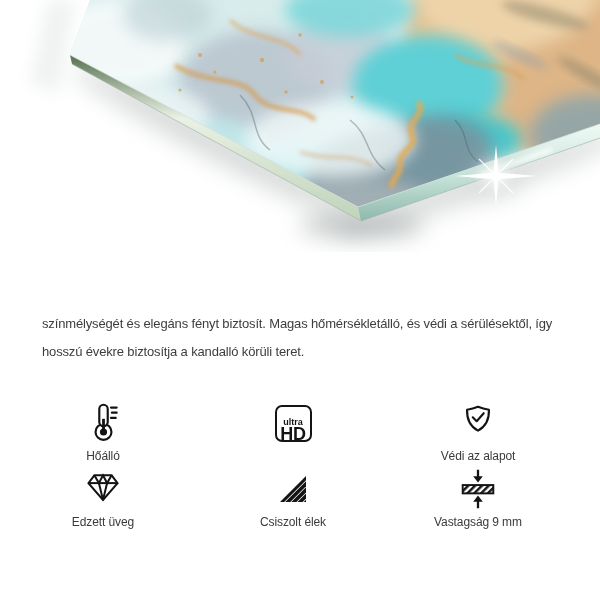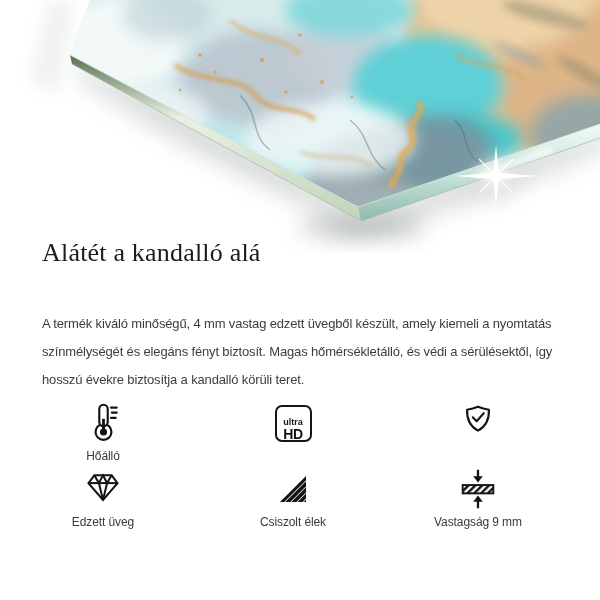--- a/index.html
+++ b/index.html
@@ -24,21 +24,21 @@
   .c1{left:3px}.c2{left:193px}.c3{left:378px}
   .r1{top:398px}.r2{top:464px}
   .icon-wrap{height:50px;display:flex;align-items:center;justify-content:center;}
   .feature-label{margin-top:1px;font-size:12px;color:#3a3a3a;letter-spacing:-.1px;}
   .uhd-box{
     width:33px;height:33px;border:2.5px solid #141414;border-radius:7px;
     display:flex;flex-direction:column;align-items:center;justify-content:center;
     color:#141414;font-weight:bold;
   }
   .uhd-top{font-size:9px;line-height:9px;margin-top:12px;}
-  .uhd-bottom{font-size:14px;line-height:14px;letter-spacing:-.3px;}
+  .uhd-bottom{font-size:18px;line-height:14px;letter-spacing:-.3px;}
   svg{display:block;}
 </style>
 </head>
 <body>
 
 <div class="hero">
 <svg width="600" height="252" viewBox="0 0 600 252">
   <defs>
     <clipPath id="panelClip">
           <path d="M90,0 L600,0 L600,124 L358,207 L70,55 Z"></path>
@@ -142,25 +142,23 @@
     <circle cx="496" cy="176" r="12" fill="#ffffff" opacity="0.95" filter="url(#b8)"></circle>
     <path d="M479,159 L513,193 M513,159 L479,193" stroke="#ffffff" stroke-width="1.4" opacity="0.85"></path>
     <path d="M496,145 L499,176 L496,206 L493,176 Z" fill="#ffffff"></path>
     <path d="M455,176 L496,172.6 L537,176 L496,179.4 Z" fill="#ffffff"></path>
     <circle cx="496" cy="176" r="3" fill="#ffffff"></circle>
   </g>
 </svg>
 </div>
 
 <h1 class="heading" style="margin:0;font-weight:400;">
-  <div>Alátét a kandalló alá</div>
 </h1>
 
 <div class="desc">
-  <div>A termék kiváló minőségű, 4 mm vastag edzett üvegből készült, amely kiemeli a nyomtatás</div>
   <div>színmélységét és elegáns fényt biztosít. Magas hőmérsékletálló, és védi a sérülésektől, így</div>
   <div>hosszú évekre biztosítja a kandalló körüli teret.</div>
 </div>
 
 <div class="feature r1 c1">
   <div class="icon-wrap">
     <svg width="45" height="45" viewBox="0 0 48 48" fill="none" stroke="#141414">
       <circle cx="24" cy="33" r="8.5" stroke-width="2.3" fill="#ffffff"></circle>
       <rect x="19.5" y="4" width="9" height="23" rx="4.5" stroke-width="2.3" fill="#ffffff"></rect>
       <line x1="24" y1="19" x2="24" y2="30" stroke-width="3"></line>
@@ -184,20 +182,21 @@
   </div>
 </div>
 
 <div class="feature r1 c3">
   <div class="icon-wrap">
     <svg width="42" height="42" viewBox="0 0 48 48" fill="none" stroke="#141414" stroke-width="2.4" stroke-linejoin="round" stroke-linecap="round">
       <path d="M24,5.5 C28,7.2 32.5,8.3 36.5,8.8 C36.9,19.5 33.3,27.6 24,32.8 C14.7,27.6 11.1,19.5 11.5,8.8 C15.5,8.3 20,7.2 24,5.5 Z"></path>
       <path d="M18,17.5 L22.5,22 L30.5,12.8"></path>
     </svg>
   </div>
+  <div class="feature-label">Védi az alapot</div>
 </div>
 
 <div class="feature r2 c1">
   <div class="icon-wrap">
     <svg width="44" height="40" viewBox="0 0 48 44" fill="none" stroke="#141414" stroke-width="2.2" stroke-linejoin="miter">
       <path d="M14.5,7 L33.5,7 L40,15.5 L24,34 L8,15.5 Z"></path>
       <path d="M8,15.5 L40,15.5"></path>
       <path d="M14.5,7 L19.5,15.5 L24,7 L28.5,15.5 L33.5,7"></path>
       <path d="M19.5,15.5 L24,34 L28.5,15.5"></path>
     </svg>

